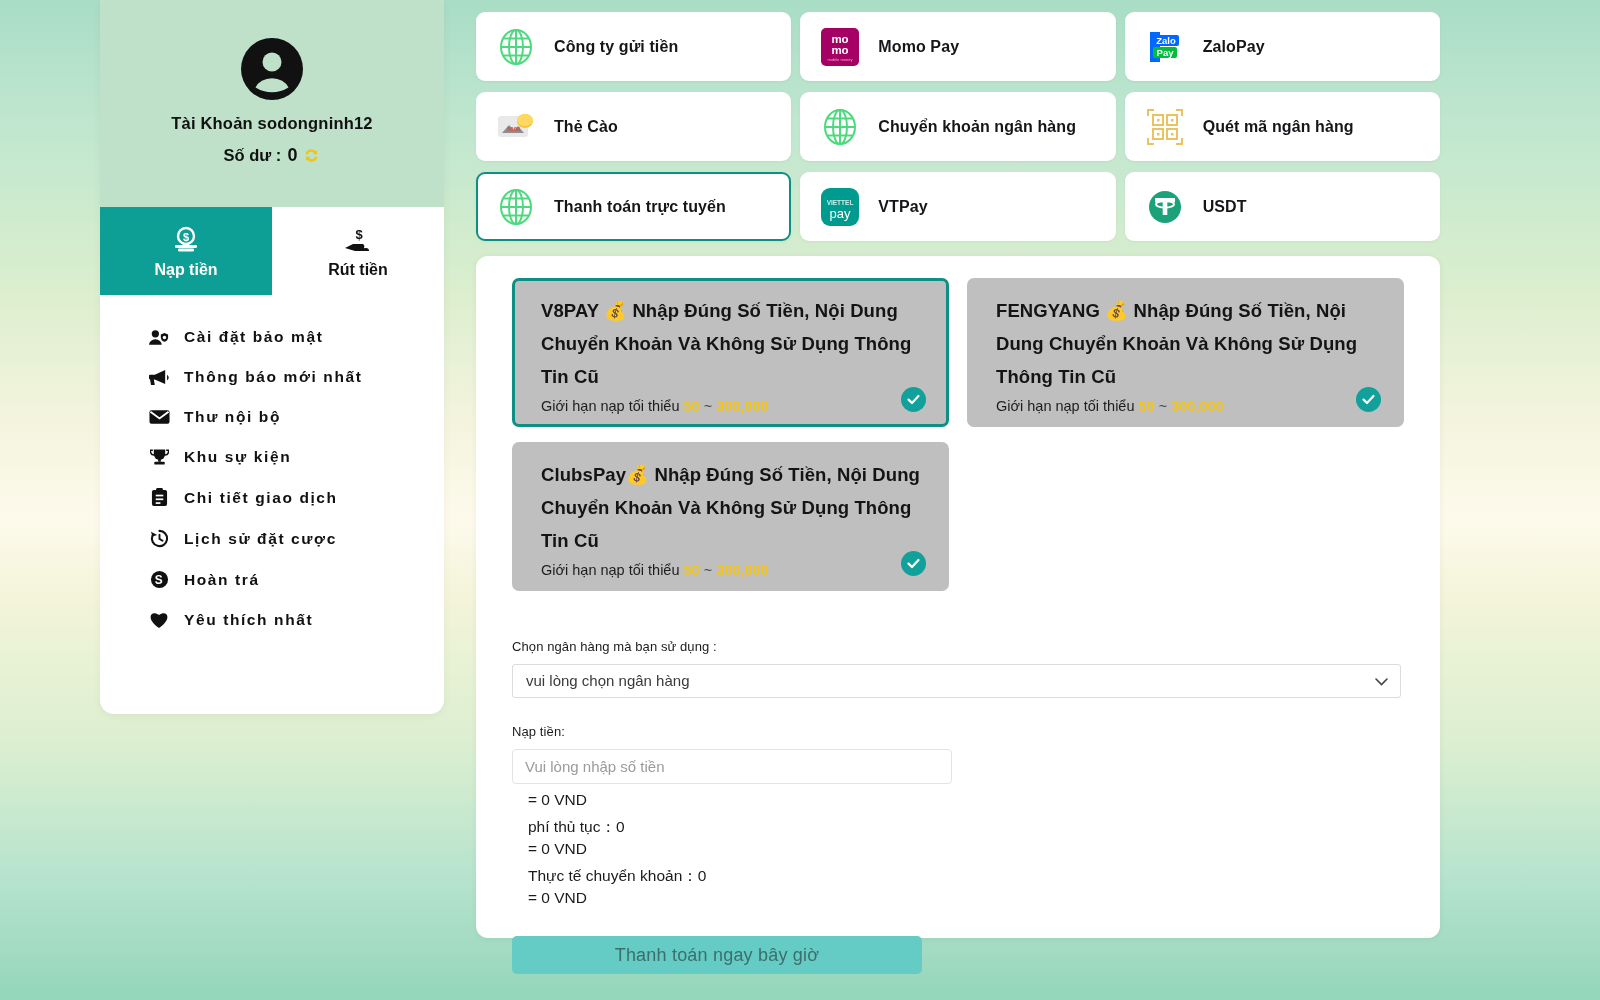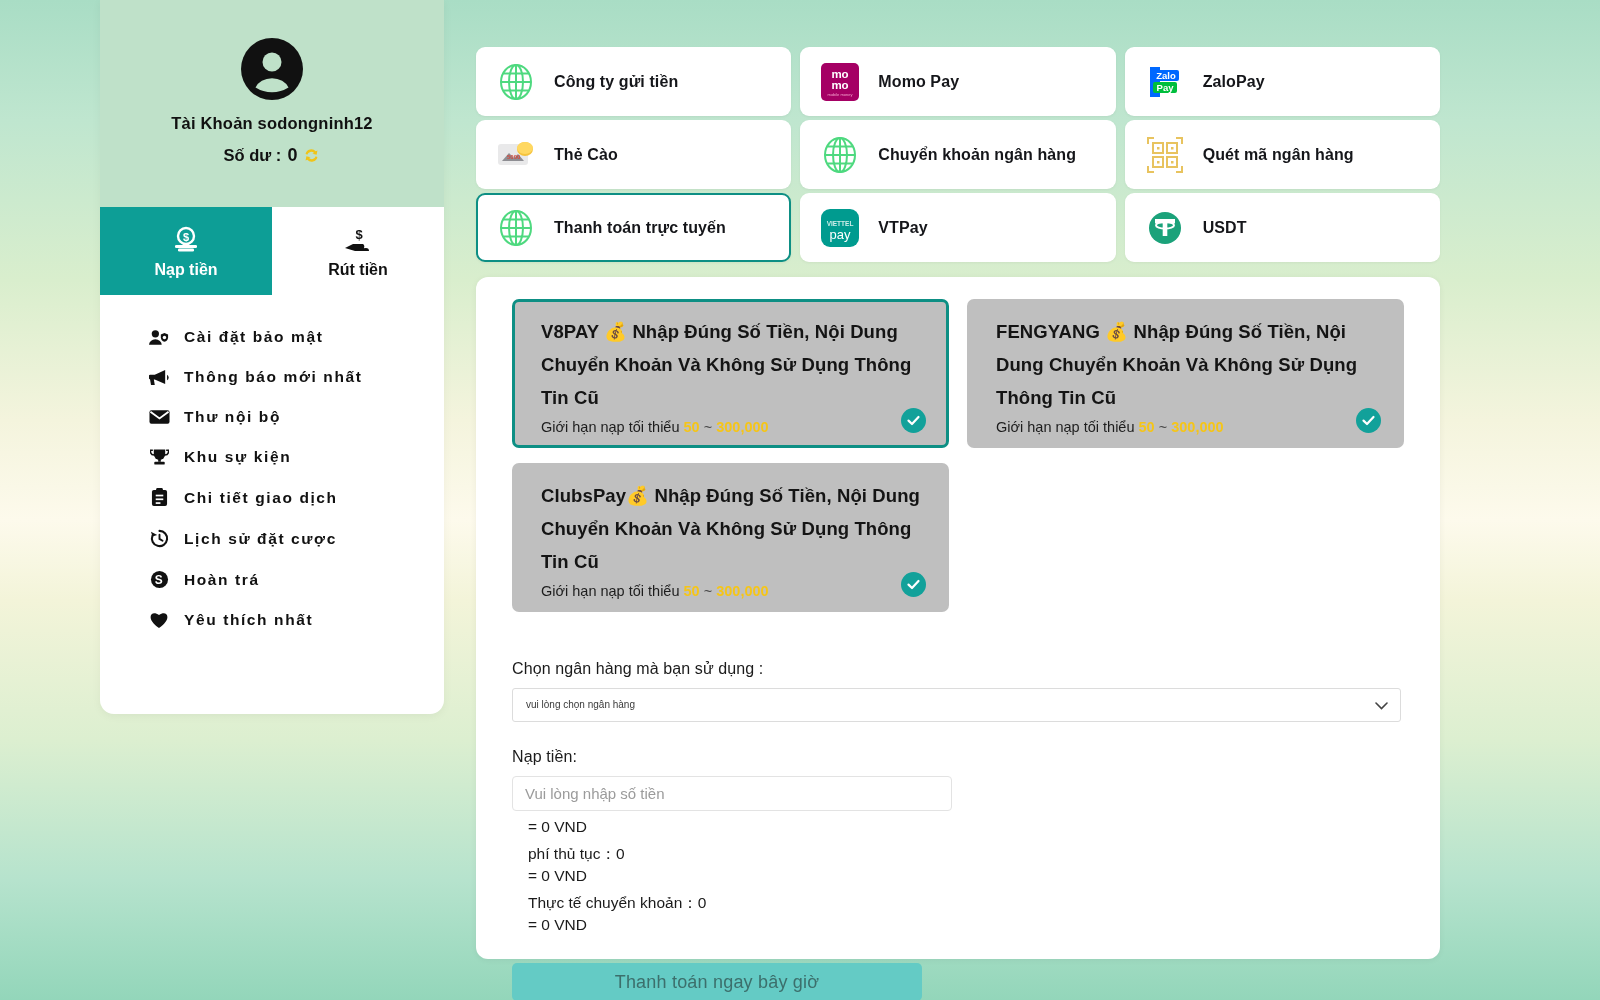--- a/index.html
+++ b/index.html
@@ -122,23 +122,22 @@
   .main {
     position: absolute;
     left: 476px;
     top: 0;
     width: 964px;
   }
 
   .method-grid {
     display: grid;
     grid-template-columns: repeat(3, 1fr);
-    gap: 4px 9px;
-    padding: 19px 0 0 0;
-    margin-top: 28px;
+    gap: 11px 9px;
+    padding: 12px 0 0 0;
   }
   .method {
     background: #ffffff;
     border-radius: 9px;
     height: 69px;
     display: flex;
     align-items: center;
     padding: 0 16px;
     gap: 16px;
     cursor: pointer;
@@ -207,38 +206,38 @@
     bottom: 12px;
     width: 25px; height: 25px;
     border-radius: 50%;
     background: #12a19a;
     display: flex; align-items: center; justify-content: center;
   }
   .check svg { display:block; }
 
   .form { margin-top: 48px; }
   .flabel {
-    font-size: 16px;
+    font-size: 13px;
     color: #1b1b1b;
     margin-bottom: 10px;
     letter-spacing: .1px;
   }
   .select-wrap {
     position: relative;
     width: 889px;
     margin-bottom: 26px;
   }
   select.bank-select {
     width: 100%;
     height: 34px;
     border: 1px solid #dcdcdc;
     border-radius: 3px;
     background: #fff;
     font-family: "Liberation Sans", sans-serif;
-    font-size: 10px;
+    font-size: 15px;
     color: #3a3a3a;
     padding: 0 34px 0 13px;
     -webkit-appearance: none;
     appearance: none;
     cursor: pointer;
   }
   .sel-caret {
     position: absolute;
     right: 13px; top: 50%;
     transform: translateY(-50%);

